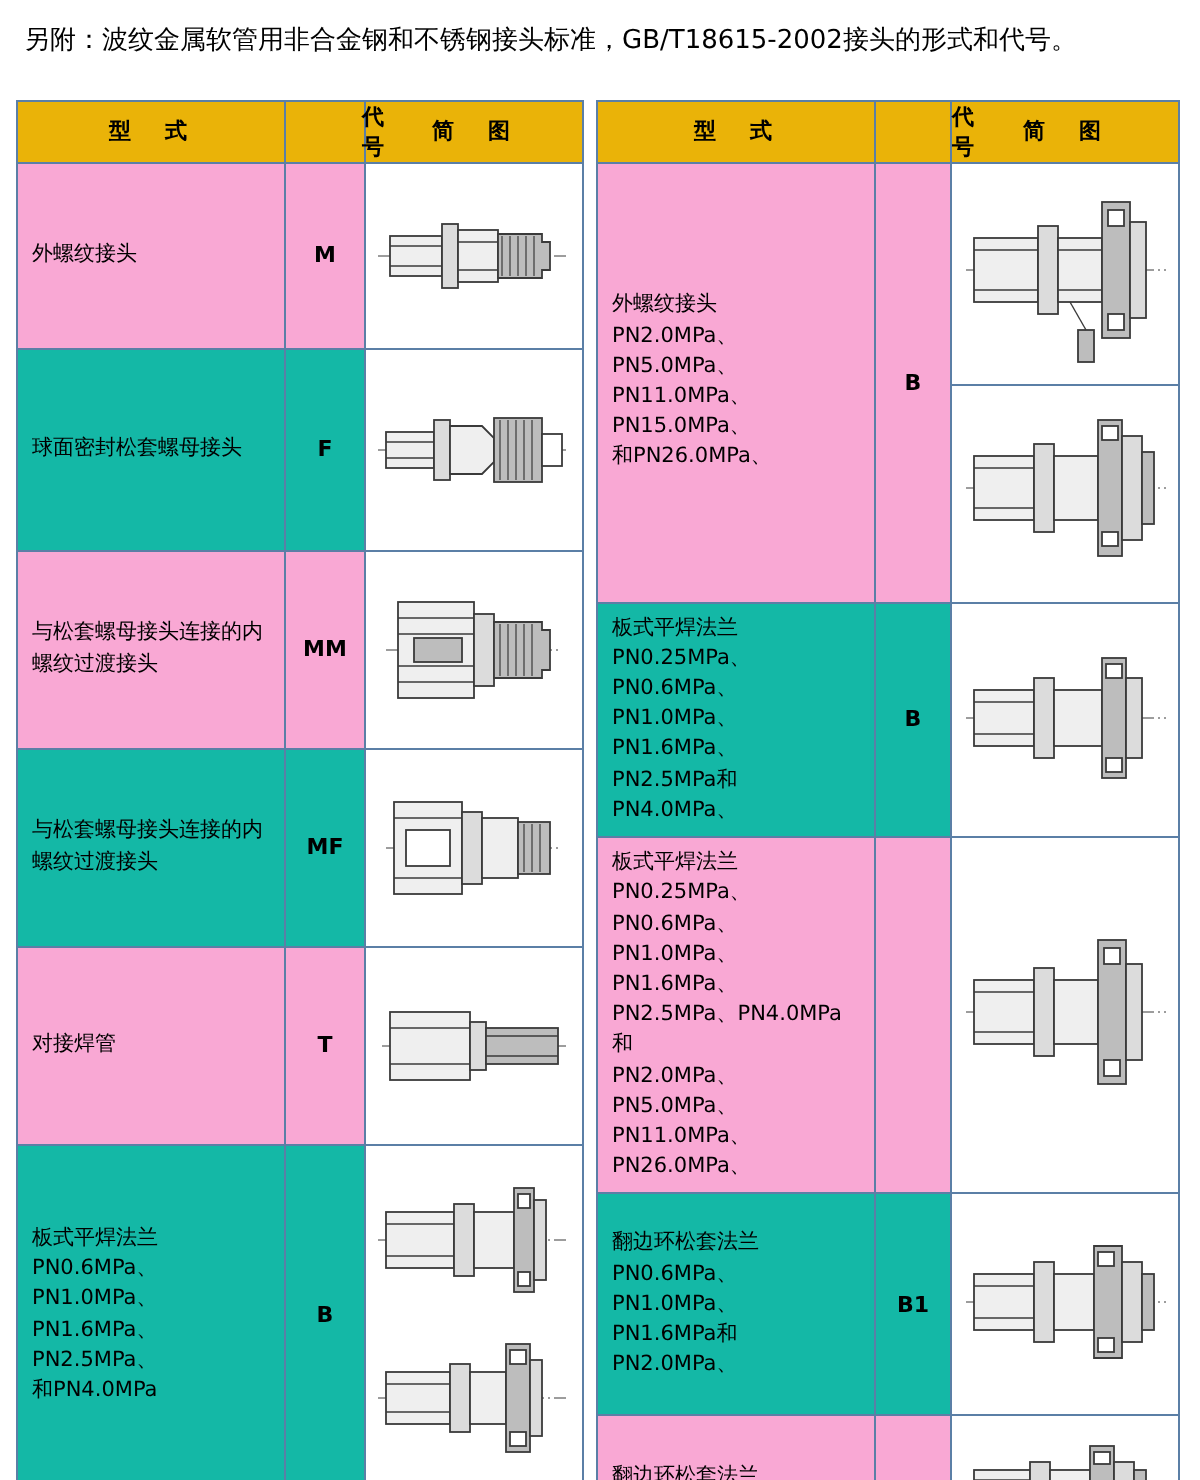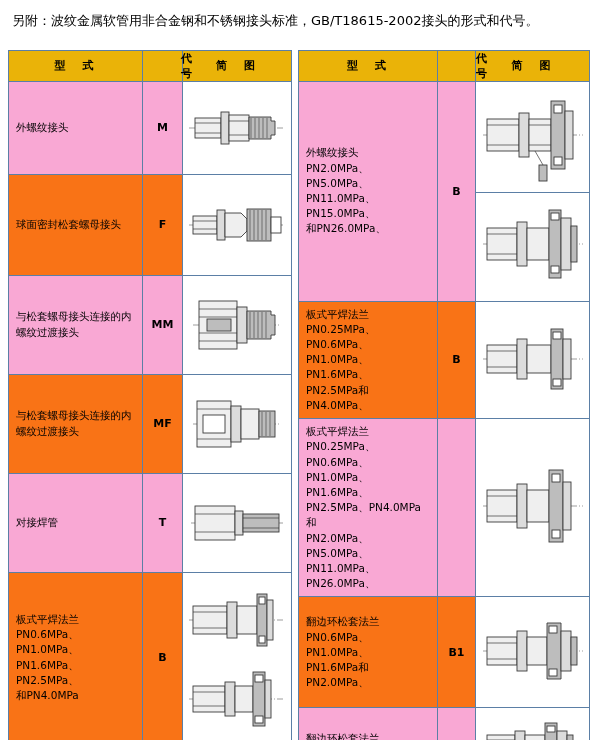--- a/index.html
+++ b/index.html
@@ -63,21 +63,21 @@
   }
   td.code {
     text-align: center;
     font-size: 11px;
     font-weight: bold;
   }
   td.pic {
     background: #fff;
     text-align: center;
   }
-  tr.tint td.desc, tr.tint td.code { background: #f97316; }
+  tr.tint td.desc, tr.tint td.code { background: #14b8a6; }
   tr.plain td.desc, tr.plain td.code { background: #f9a8d4; }
   
   col.c-desc-l { width: 134px; }
   col.c-code-l { width: 40px; }
   col.c-pic-l  { width: 109px; }
   col.c-desc-r { width: 139px; }
   col.c-code-r { width: 38px; }
   col.c-pic-r  { width: 114px; }
 
   .fig {

